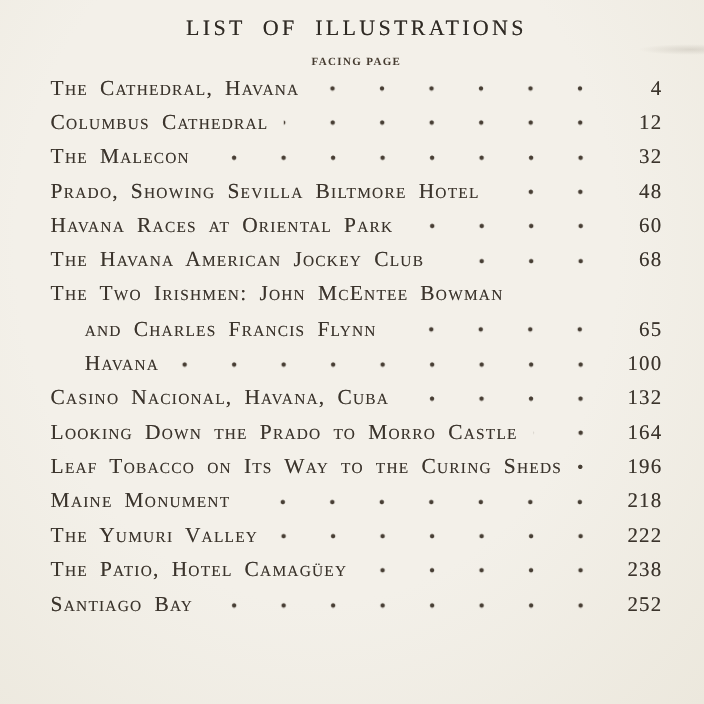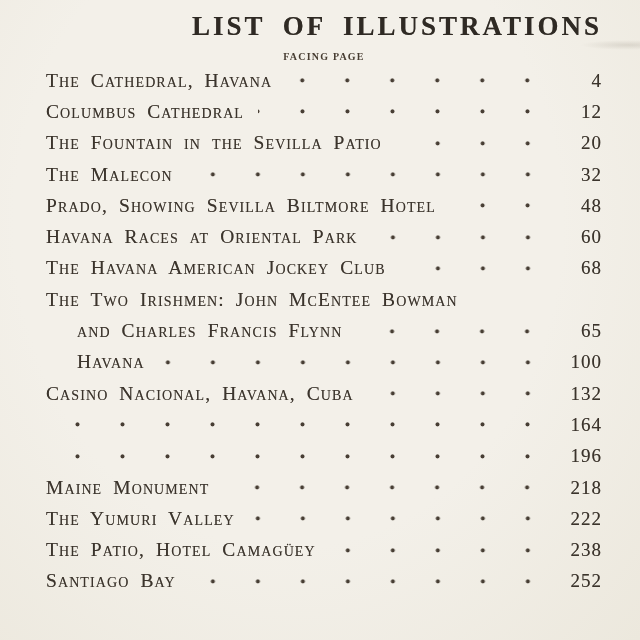--- a/index.html
+++ b/index.html
@@ -17,23 +17,23 @@
   }
   .page {
     box-sizing: border-box;
     width: 640px;
     height: 640px;
     padding: 8px 38px 10px 46px;
     position: relative;
   }
   .title {
     margin: 0;
-    text-align: right;
-    font-size: 27px;
-    font-weight: bold;
+    text-align: center;
+    font-size: 20px;
+    font-weight: normal;
     letter-spacing: 3px;
     word-spacing: 8px;
     color: #2f2a24;
     line-height: 36px;
     text-shadow: 0 0 0.5px rgba(47,42,36,0.55);
   }
   .col-header {
     margin-top: 7px;
     text-align: center;
     font-size: 10px;
@@ -101,25 +101,20 @@
         <span class="label">The Cathedral, Havana</span>
         <span class="leader"></span>
         <span class="pg">4</span>
       </div>
       <div class="row">
         <span class="label">Columbus Cathedral</span>
         <span class="leader"></span>
         <span class="pg">12</span>
       </div>
       <div class="row">
-        <span class="label">The Fountain in the Sevilla Patio</span>
-        <span class="leader"></span>
-        <span class="pg">20</span>
-      </div>
-      <div class="row">
         <span class="label">The Malecon</span>
         <span class="leader"></span>
         <span class="pg">32</span>
       </div>
       <div class="row">
         <span class="label">Prado, Showing Sevilla Biltmore Hotel</span>
         <span class="leader"></span>
         <span class="pg">48</span>
       </div>
       <div class="row">
@@ -144,24 +139,26 @@
         <span class="label">Havana</span>
         <span class="leader"></span>
         <span class="pg">100</span>
       </div>
       <div class="row">
         <span class="label">Casino Nacional, Havana, Cuba</span>
         <span class="leader"></span>
         <span class="pg">132</span>
       </div>
       <div class="row">
+        <span class="label">Looking Down the Prado to Morro Castle</span>
         <span class="leader"></span>
         <span class="pg">164</span>
       </div>
       <div class="row">
+        <span class="label">Leaf Tobacco on Its Way to the Curing Sheds</span>
         <span class="leader"></span>
         <span class="pg">196</span>
       </div>
       <div class="row">
         <span class="label">Maine Monument</span>
         <span class="leader"></span>
         <span class="pg">218</span>
       </div>
       <div class="row">
         <span class="label">The Yumuri Valley</span>

